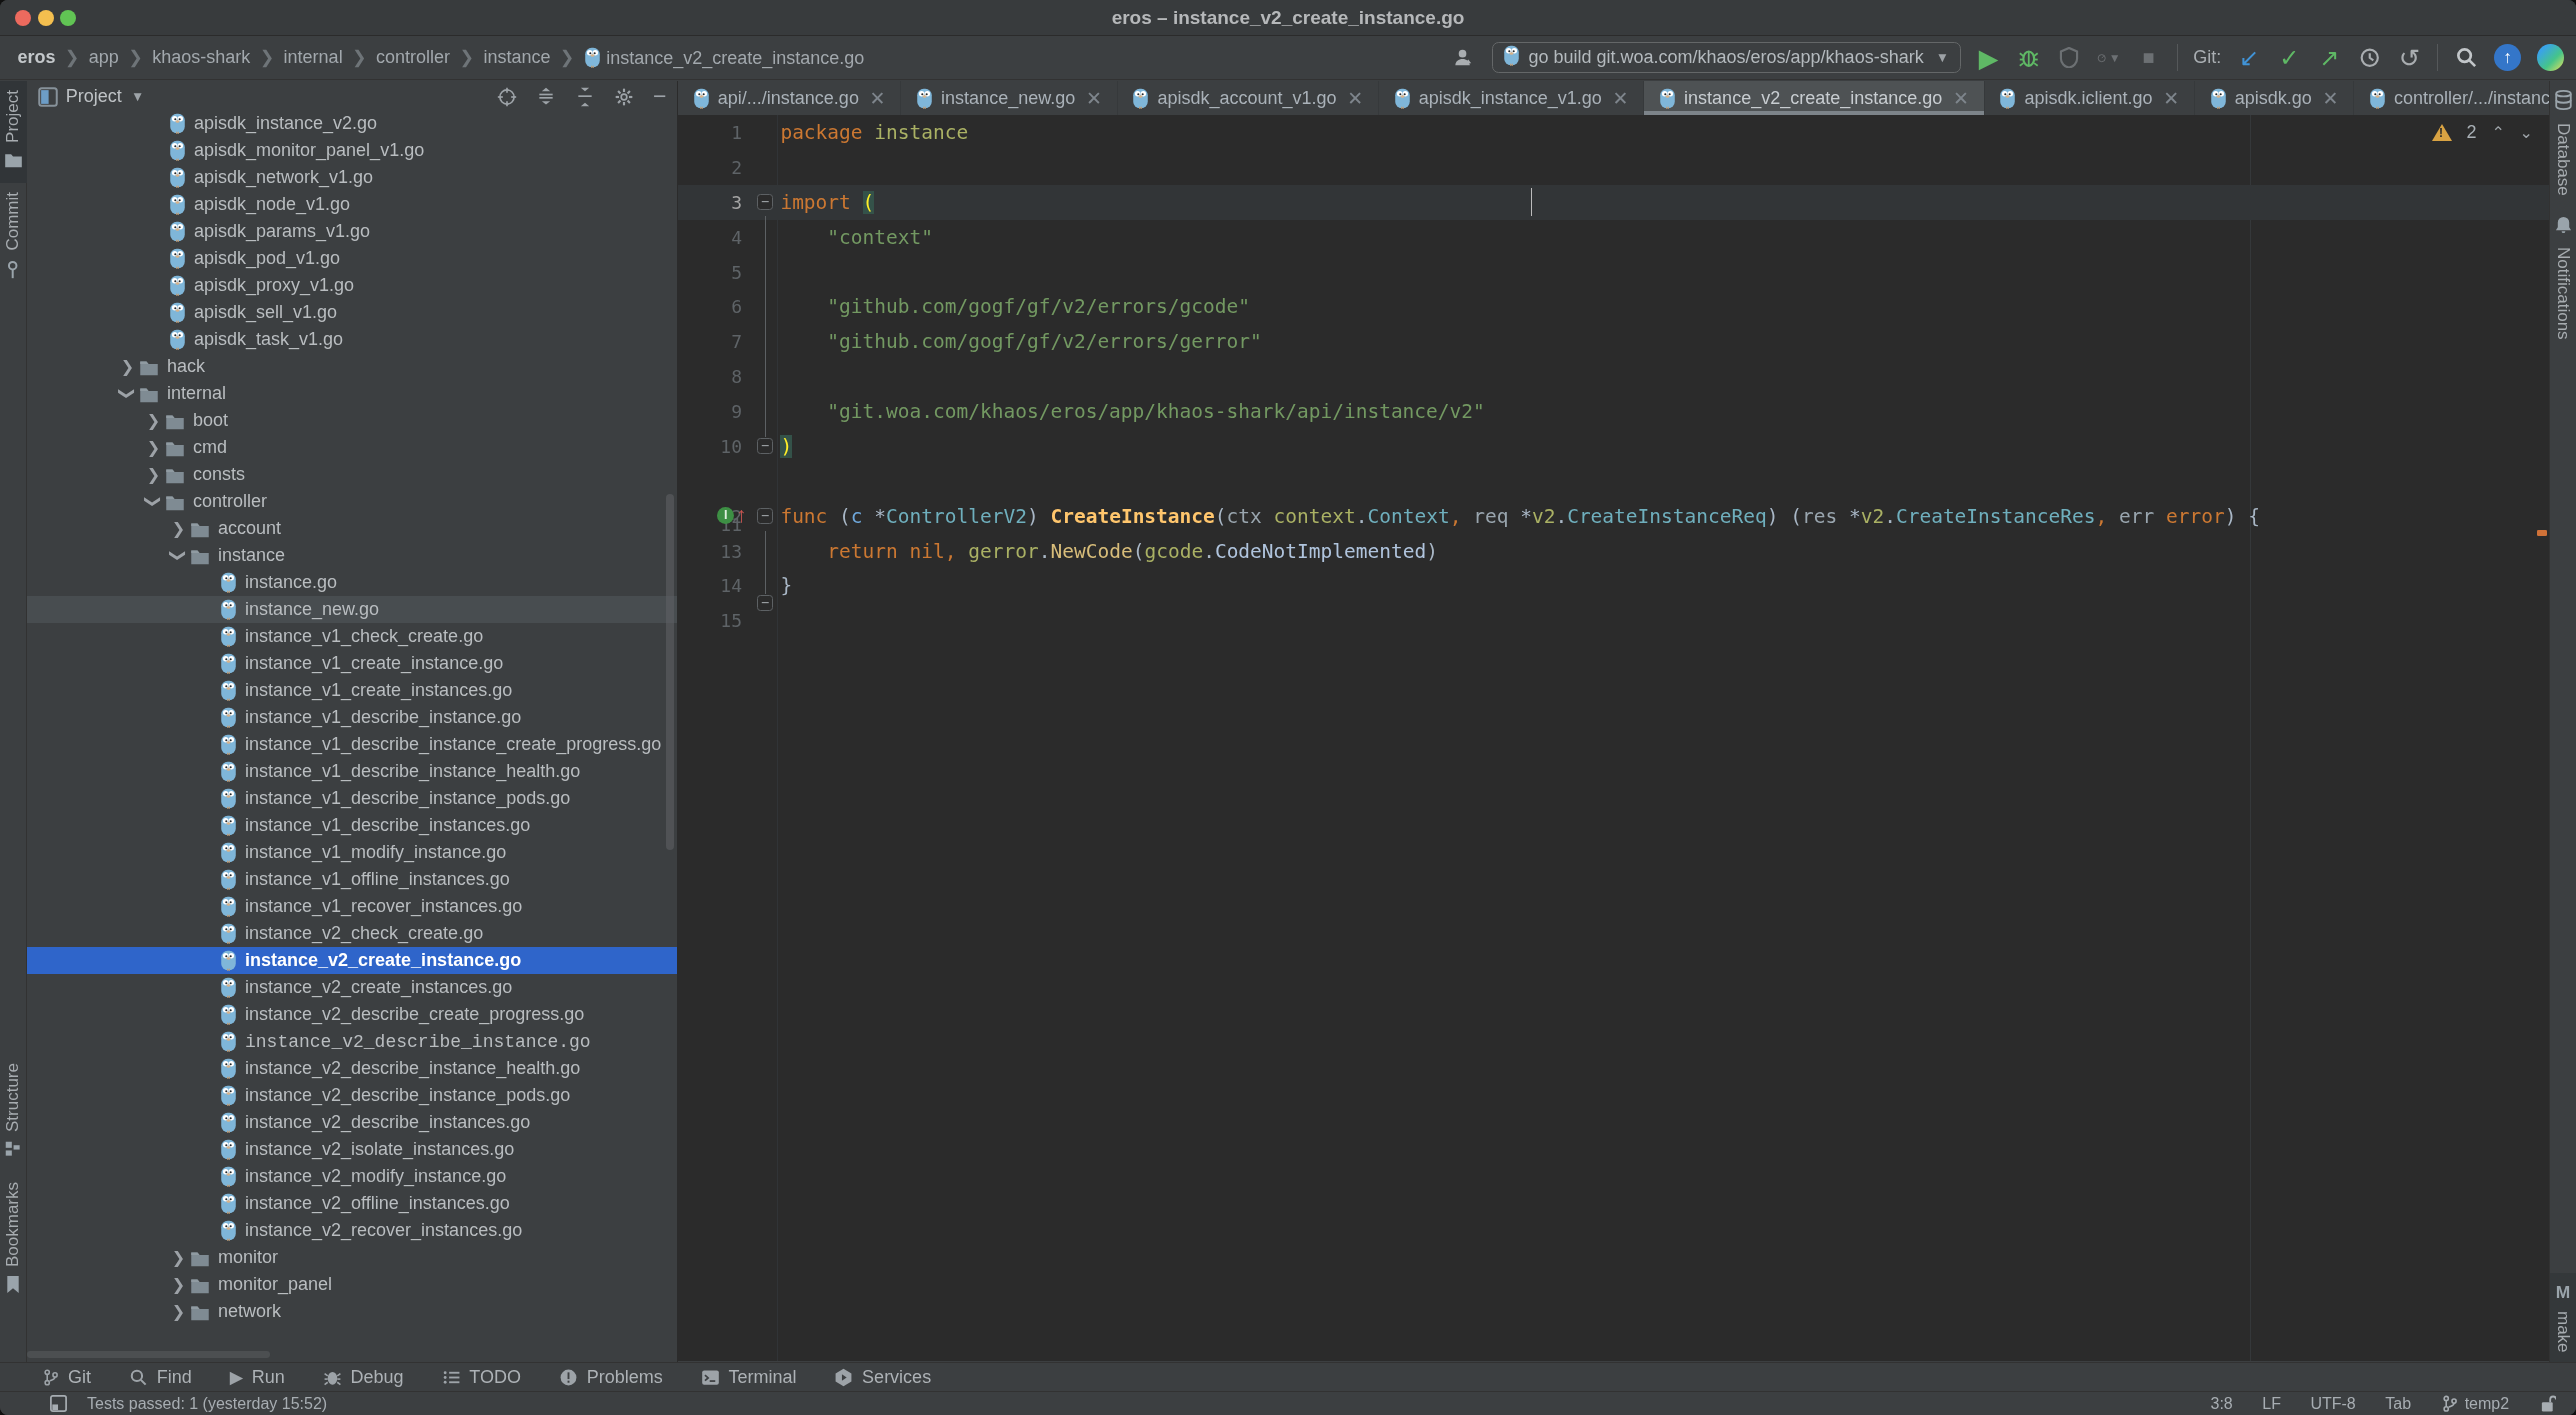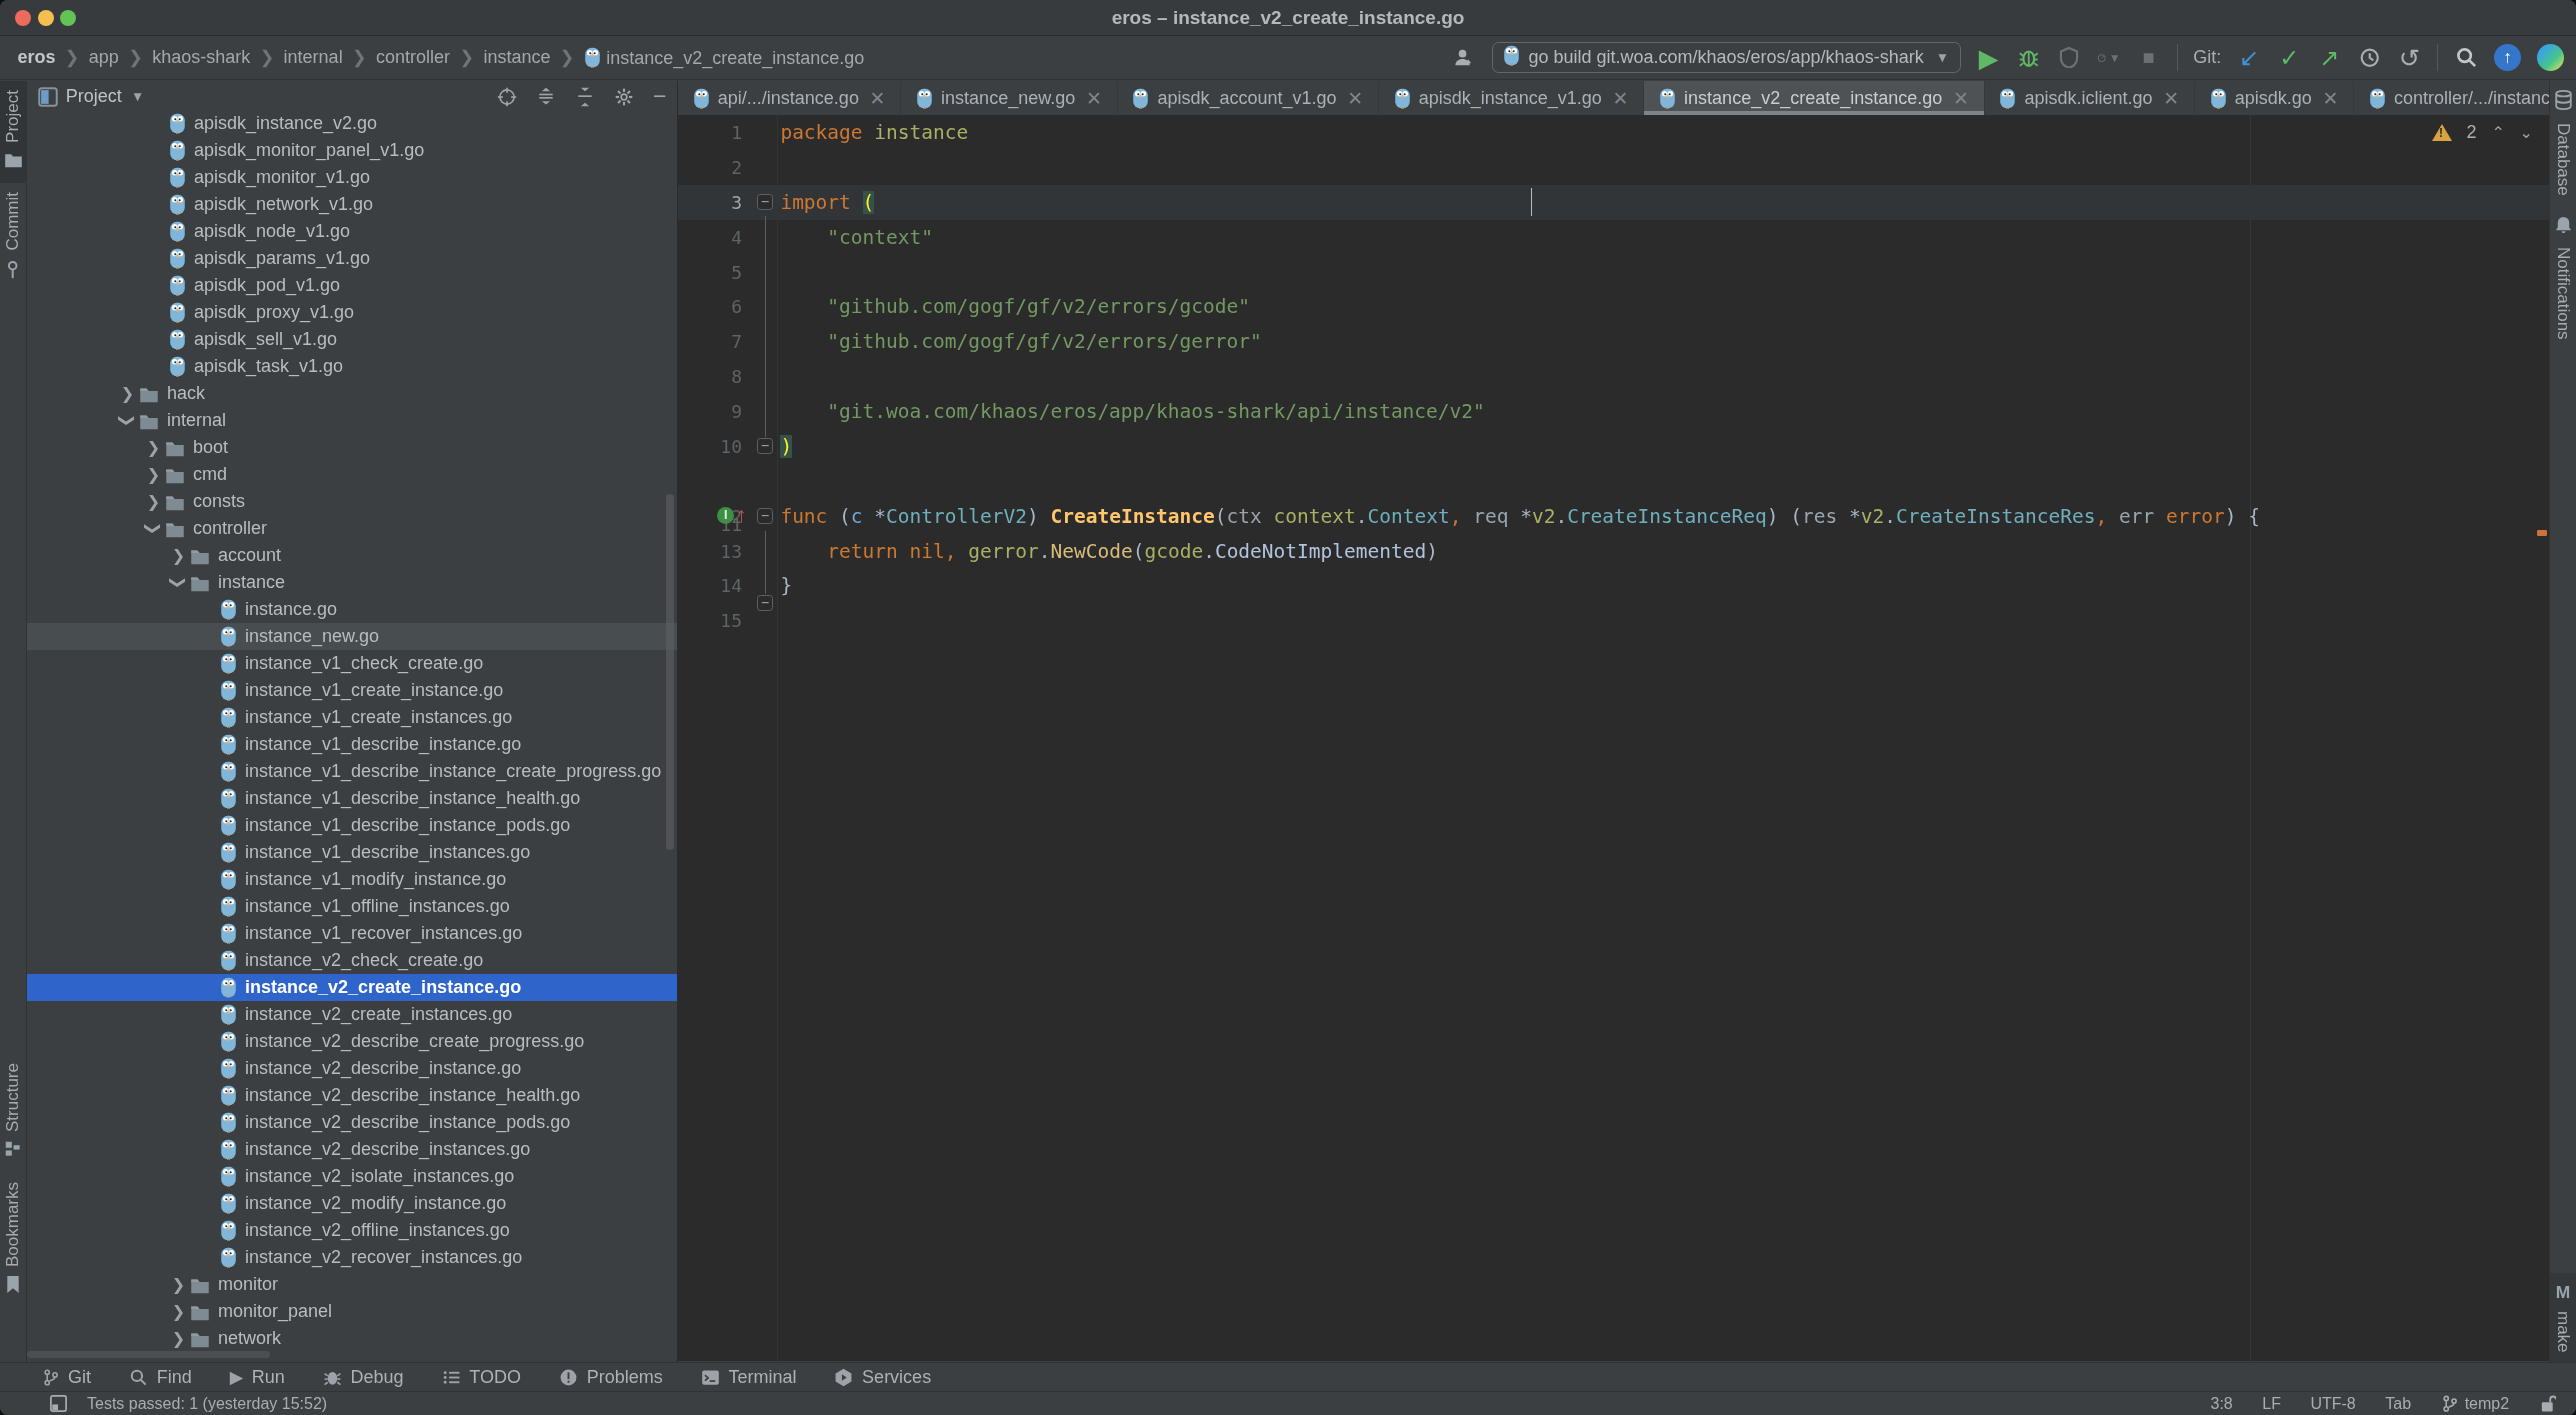--- a/index.html
+++ b/index.html
@@ -349,35 +349,20 @@
   <rect x="1" y="1" width="18" height="24" rx="8" fill="#7fb6d9"></rect>
   <circle cx="6.5" cy="7" r="3.4" fill="#ffffff"></circle>
               <circle cx="13.5" cy="7" r="3.4" fill="#ffffff"></circle>
   <circle cx="7.3" cy="7.7" r="1.3" fill="#25292c"></circle>
               <circle cx="12.7" cy="7.7" r="1.3" fill="#25292c"></circle>
   <ellipse cx="10" cy="10.6" rx="2.3" ry="1.5" fill="#d9b38a"></ellipse>
   <rect x="8.4" y="23.2" width="1.3" height="2.6" fill="#c79a6b"></rect>
               <rect x="10.3" y="23.2" width="1.3" height="2.6" fill="#c79a6b"></rect>
 </svg>
           </span>
-          <span>apisdk_monitor_v1.go</span>
-        </div>
-        <div class="trow" style="padding-left: 142px;">
-          <span class="ticon">
-            <svg viewBox="0 0 20 26" width="17" height="21">
-  <rect x="1" y="1" width="18" height="24" rx="8" fill="#7fb6d9"></rect>
-  <circle cx="6.5" cy="7" r="3.4" fill="#ffffff"></circle>
-              <circle cx="13.5" cy="7" r="3.4" fill="#ffffff"></circle>
-  <circle cx="7.3" cy="7.7" r="1.3" fill="#25292c"></circle>
-              <circle cx="12.7" cy="7.7" r="1.3" fill="#25292c"></circle>
-  <ellipse cx="10" cy="10.6" rx="2.3" ry="1.5" fill="#d9b38a"></ellipse>
-  <rect x="8.4" y="23.2" width="1.3" height="2.6" fill="#c79a6b"></rect>
-              <rect x="10.3" y="23.2" width="1.3" height="2.6" fill="#c79a6b"></rect>
-</svg>
-          </span>
           <span>apisdk_network_v1.go</span>
         </div>
         <div class="trow" style="padding-left: 142px;">
           <span class="ticon">
             <svg viewBox="0 0 20 26" width="17" height="21">
   <rect x="1" y="1" width="18" height="24" rx="8" fill="#7fb6d9"></rect>
   <circle cx="6.5" cy="7" r="3.4" fill="#ffffff"></circle>
               <circle cx="13.5" cy="7" r="3.4" fill="#ffffff"></circle>
   <circle cx="7.3" cy="7.7" r="1.3" fill="#25292c"></circle>
               <circle cx="12.7" cy="7.7" r="1.3" fill="#25292c"></circle>
@@ -791,21 +776,21 @@
               <circle cx="13.5" cy="7" r="3.4" fill="#ffffff"></circle>
   <circle cx="7.3" cy="7.7" r="1.3" fill="#25292c"></circle>
               <circle cx="12.7" cy="7.7" r="1.3" fill="#25292c"></circle>
   <ellipse cx="10" cy="10.6" rx="2.3" ry="1.5" fill="#d9b38a"></ellipse>
   <rect x="8.4" y="23.2" width="1.3" height="2.6" fill="#c79a6b"></rect>
               <rect x="10.3" y="23.2" width="1.3" height="2.6" fill="#c79a6b"></rect>
 </svg>
           </span>
           <span>instance_v2_describe_create_progress.go</span>
         </div>
-        <div class="trow" style="padding-left: 193px;">
+        <div class="trow" style="padding-left: 193px; font-family: Liberation Mono, monospace;">
           <span class="ticon">
             <svg viewBox="0 0 20 26" width="17" height="21">
   <rect x="1" y="1" width="18" height="24" rx="8" fill="#7fb6d9"></rect>
   <circle cx="6.5" cy="7" r="3.4" fill="#ffffff"></circle>
               <circle cx="13.5" cy="7" r="3.4" fill="#ffffff"></circle>
   <circle cx="7.3" cy="7.7" r="1.3" fill="#25292c"></circle>
               <circle cx="12.7" cy="7.7" r="1.3" fill="#25292c"></circle>
   <ellipse cx="10" cy="10.6" rx="2.3" ry="1.5" fill="#d9b38a"></ellipse>
   <rect x="8.4" y="23.2" width="1.3" height="2.6" fill="#c79a6b"></rect>
               <rect x="10.3" y="23.2" width="1.3" height="2.6" fill="#c79a6b"></rect>

